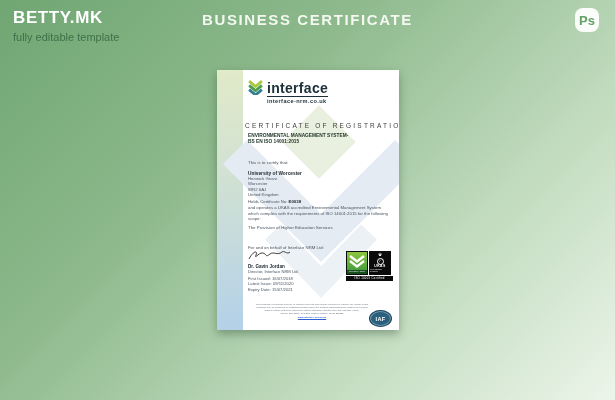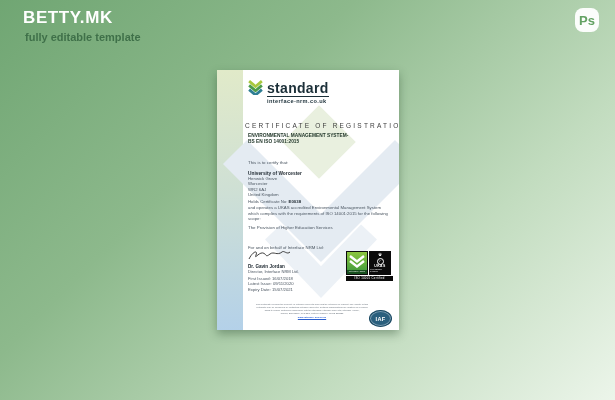--- a/index.html
+++ b/index.html
@@ -2,22 +2,22 @@
 <html><head>
 <meta charset="utf-8">
 <style>
   html,body{margin:0;padding:0;}
   .stage{
     position:relative;width:615px;height:400px;overflow:hidden;
     background:linear-gradient(135deg,#70a673 0%,#8db98c 35%,#c2dcbf 70%,#ecf5ea 100%);
     font-family:"Liberation Sans",sans-serif;
   }
   
-  .brand{position:absolute;left:23px;top:8px;font-size:17px;font-weight:bold;color:#ffffff;letter-spacing:.6px;}
-  .tagline{position:absolute;left:13px;top:31px;font-size:11px;font-weight:700;color:#3f7049;margin-left:12px;}
+  .brand{position:absolute;left:13px;top:8px;font-size:17px;font-weight:bold;color:#ffffff;letter-spacing:.6px;}
+  .tagline{position:absolute;left:13px;top:31px;font-size:11px;font-weight:400;color:#3f7049;}
   .page-title{position:absolute;left:0;right:0;top:11px;text-align:center;font-size:15px;font-weight:bold;color:#f3f8f1;letter-spacing:1.6px;}
   .ps-badge{position:absolute;left:575px;top:8px;width:24px;height:24px;background:#fbfdfb;border-radius:8px;
     display:flex;align-items:center;justify-content:center;font-size:13px;font-weight:bold;color:#63a263;}
   
   .cert{position:absolute;left:217px;top:70px;width:182px;height:260px;background:#ffffff;
     box-shadow:0 4px 9px rgba(30,60,35,.38);overflow:hidden;}
   .band{position:absolute;left:0;top:0;bottom:0;width:26px;
     background:linear-gradient(180deg,#e1eac9 0%,#cfe0d4 45%,#b4d1e9 100%);}
   .watermark{position:absolute;left:0;top:0;}
   .c{position:absolute;}
@@ -59,41 +59,42 @@
     box-shadow:inset 0 0 0 1px #7b9cb0;display:flex;align-items:center;justify-content:center;
     color:#fff;font-size:5.6px;font-weight:bold;letter-spacing:.3px;}
 </style>
 </head>
 <body>
 
 <div class="stage">
 
   <div class="brand">BETTY.MK</div>
   <div class="tagline">fully editable template</div>
+  <div class="page-title">BUSINESS CERTIFICATE</div>
   <div class="ps-badge">
     <span>Ps</span>
   </div>
 
   <div class="cert">
     <div class="band"></div>
 
     <svg class="watermark" width="182" height="260" viewBox="0 0 182 260">
       <rect x="76" y="46" width="52" height="52" fill="#e9f0df" transform="rotate(45 102 72)"></rect>
       <polyline points="18,82 104,168 190,82" fill="none" stroke="#e4ebf2" stroke-width="34"></polyline>
       <polyline points="56,162 104,212 152,162" fill="none" stroke="#ecf1f6" stroke-width="22"></polyline>
     </svg>
 
     <div class="c logo-row">
       <svg width="17" height="16" viewBox="0 0 16 14">
         <polyline points="2,1.5 8,6.5 14,1.5" fill="none" stroke="#a8c83e" stroke-width="2.6"></polyline>
         <polyline points="2,5.5 8,10.5 14,5.5" fill="none" stroke="#4c9c49" stroke-width="2.6"></polyline>
         <polyline points="2,9.5 8,14.5 14,9.5" fill="none" stroke="#2d7d93" stroke-width="2.6"></polyline>
       </svg>
       <div class="logo-txt">
-        <span class="logo-name">standard</span>
+        <span class="logo-name">interface</span>
         <div class="logo-sub">interface-nrm.co.uk</div>
       </div>
     </div>
 
     <div class="c heading">CERTIFICATE OF REGISTRATION</div>
 
     <div class="c scheme">
       <div>ENVIRONMENTAL MANAGEMENT SYSTEM-</div>
       <div>BS EN ISO 14001:2015</div>
     </div>

